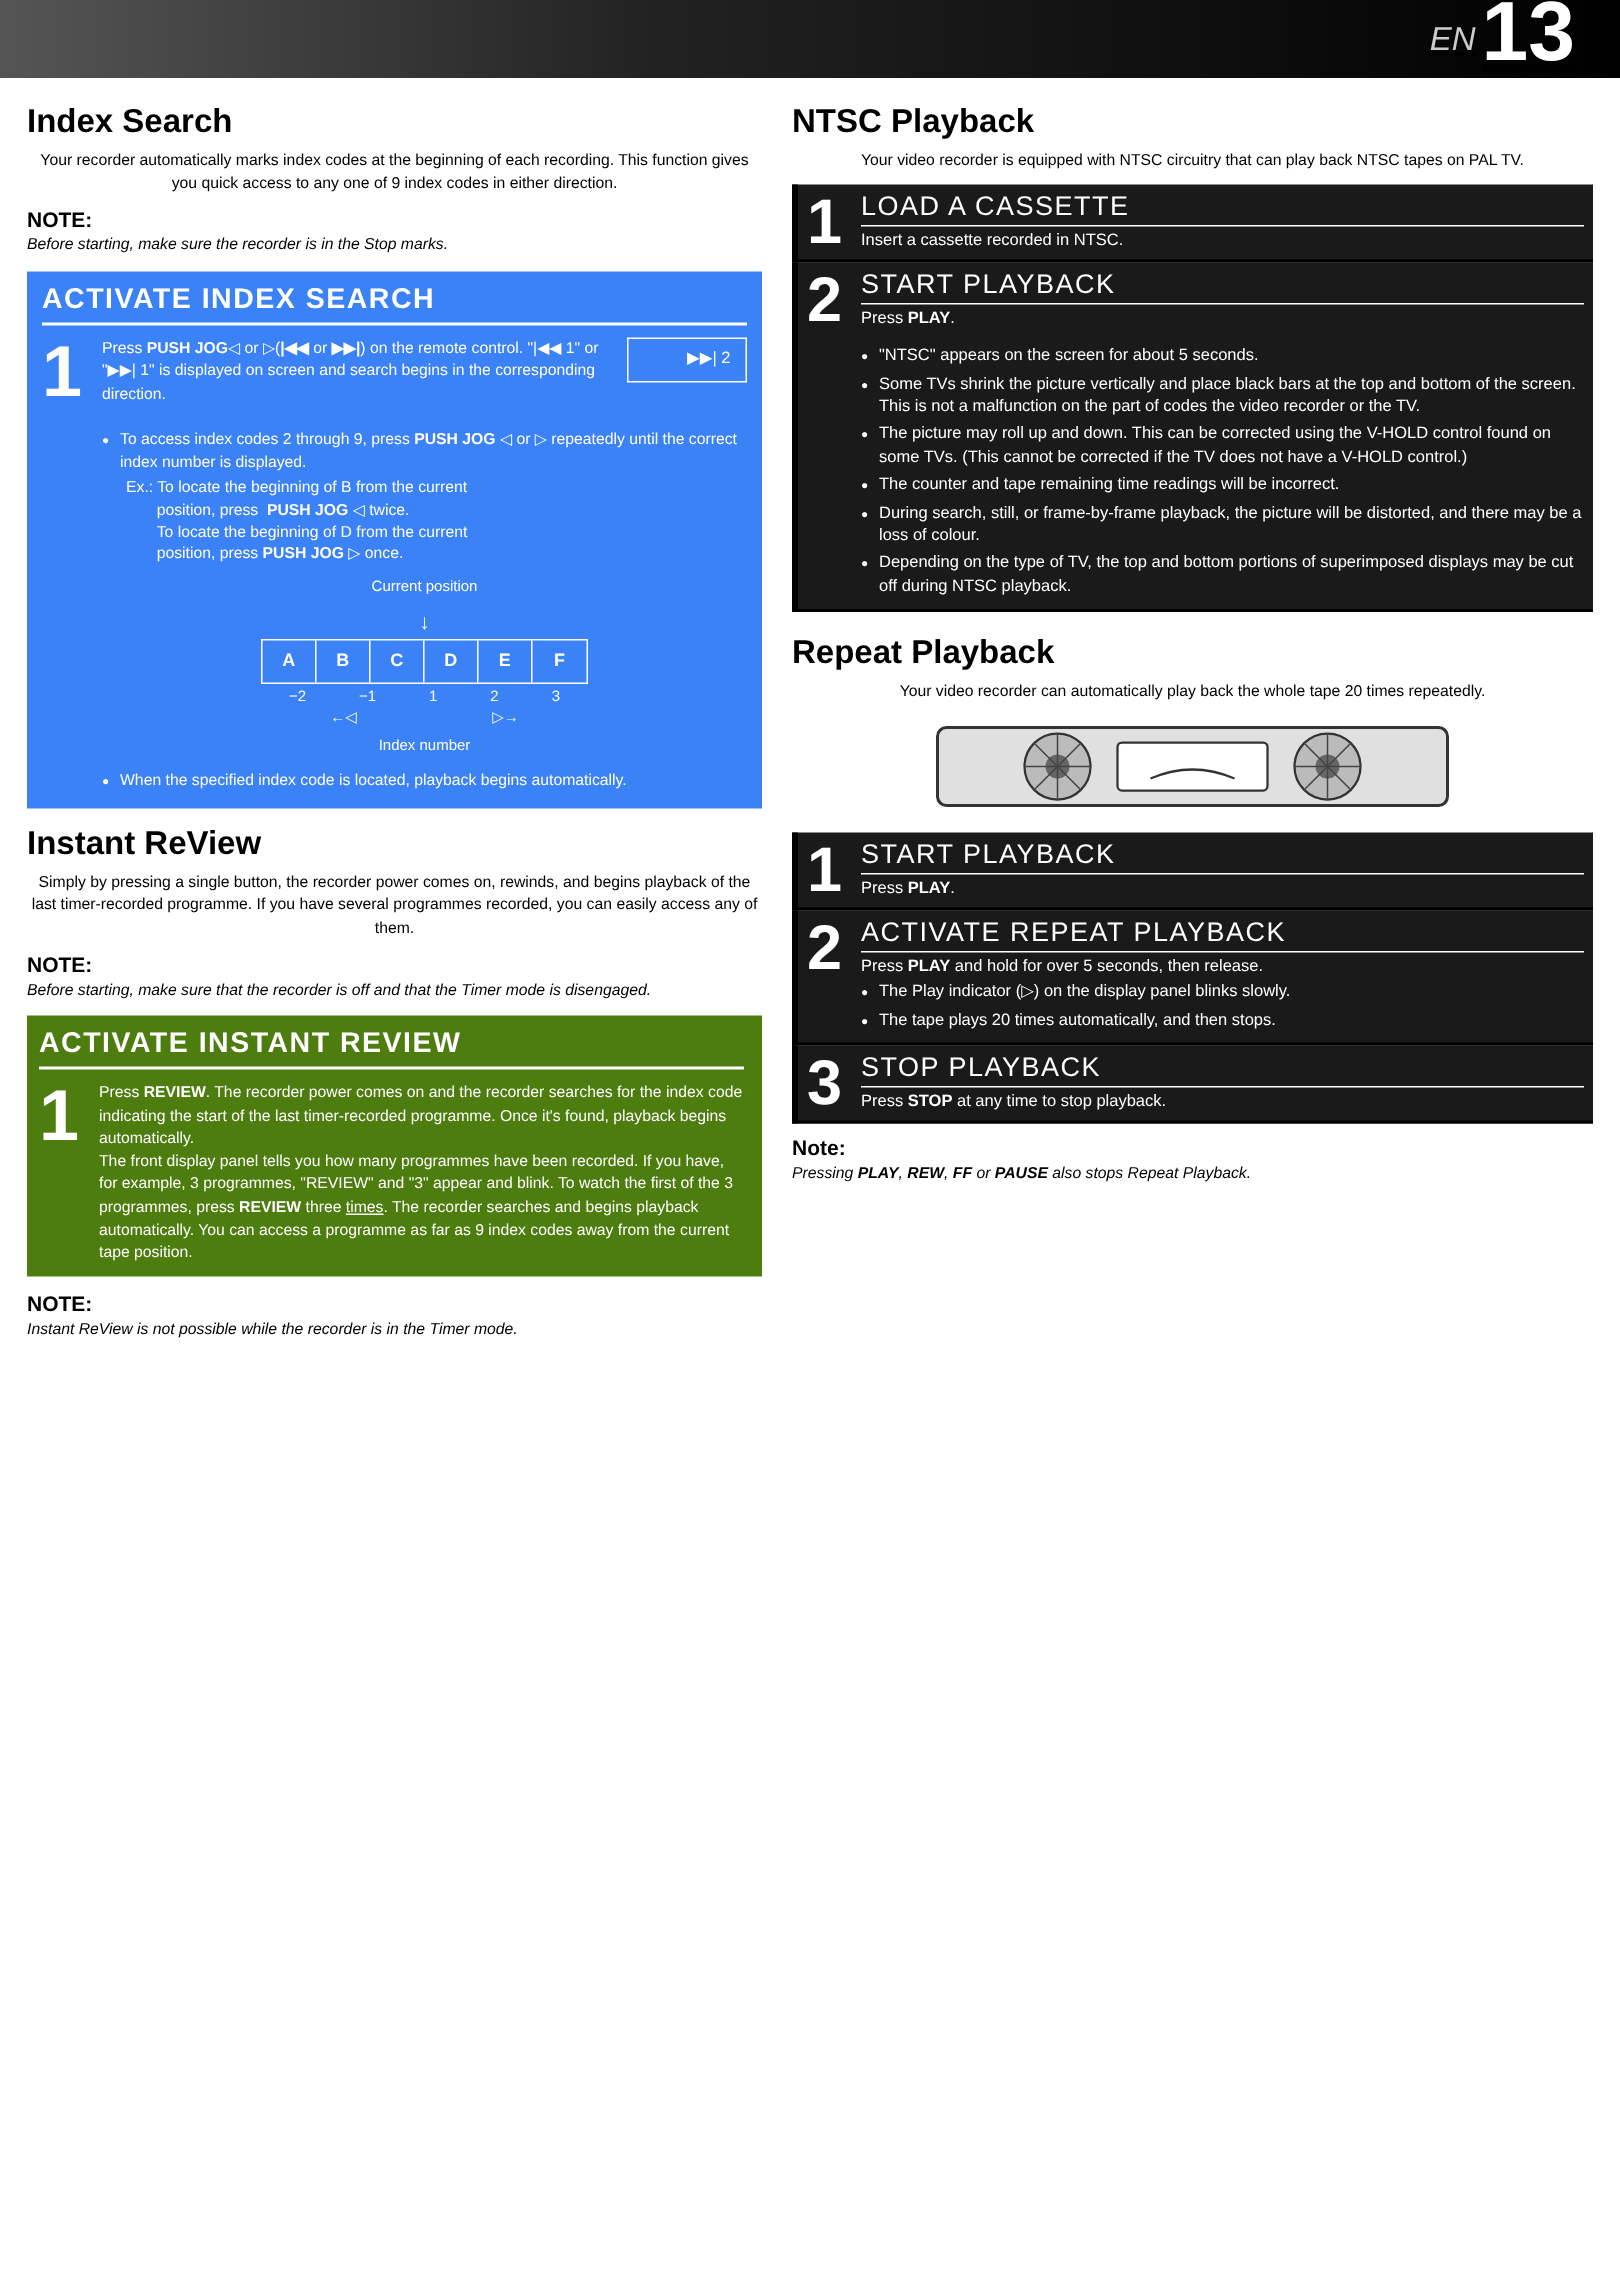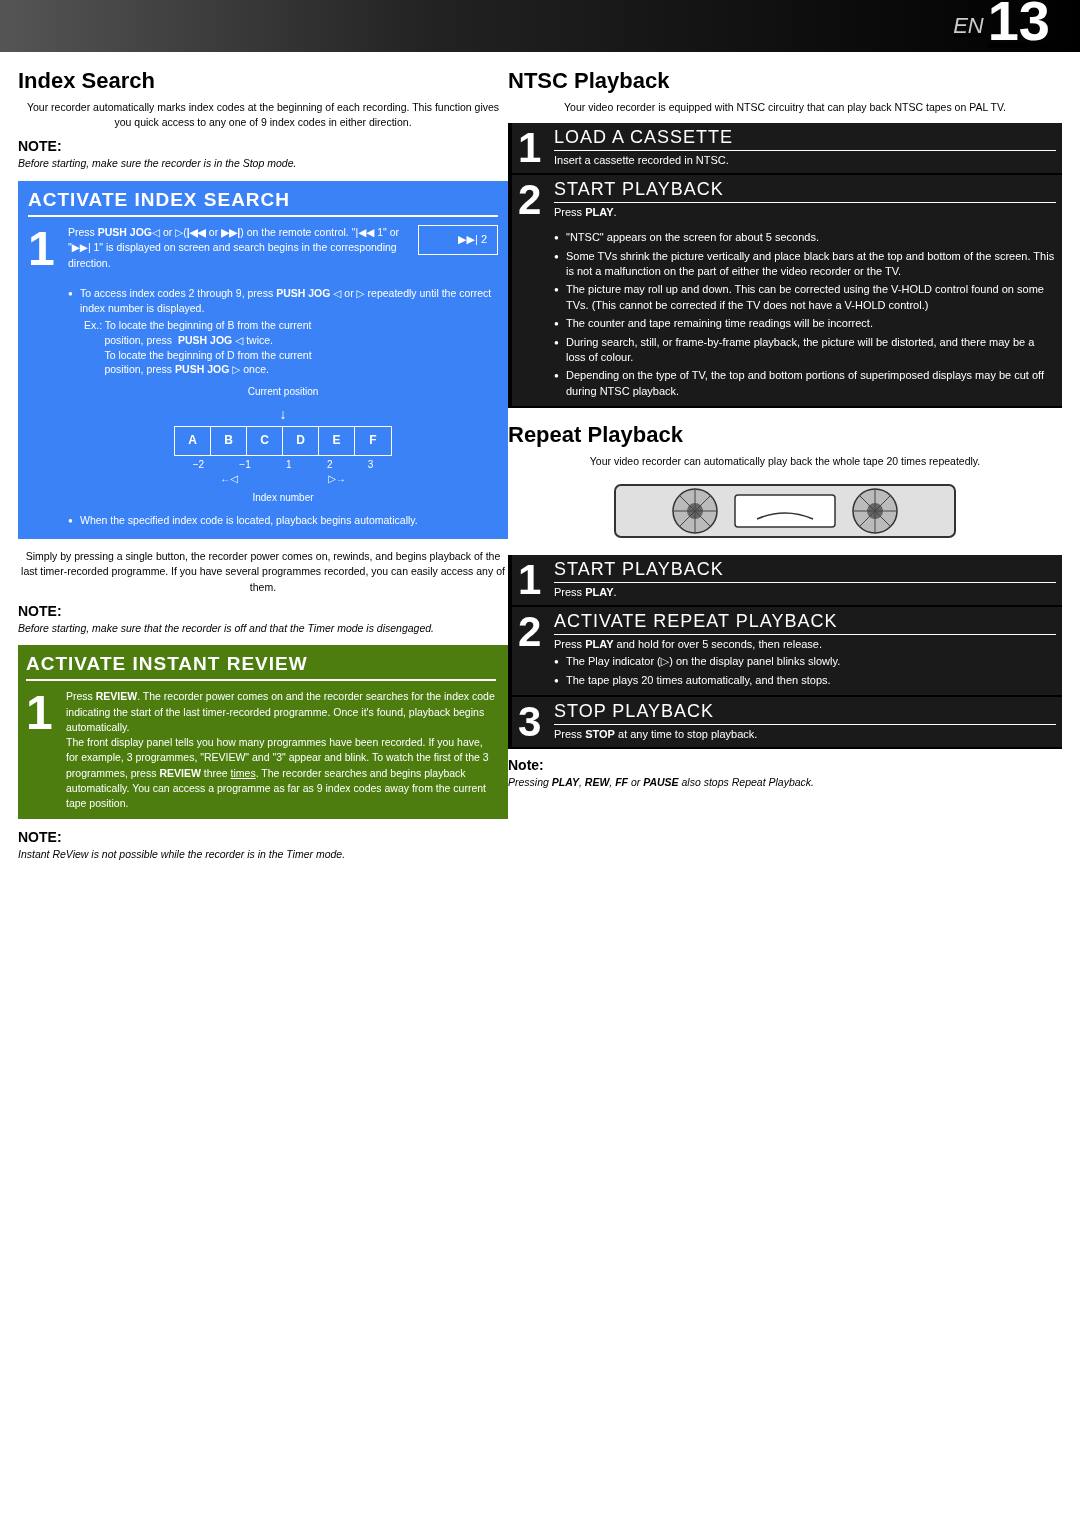--- a/index.html
+++ b/index.html
@@ -36,20 +36,21 @@
       font-size: 56px;
       font-weight: bold;
       line-height: 1;
       margin-top: -10px;
     }
 
     
     .main-content {
       display: flex;
       padding: 16px 18px 16px 18px;
+      gap: 20px;
     }
     .col-left {
       width: 490px;
       flex-shrink: 0;
     }
     .col-right {
       flex: 1;
     }
 
     
@@ -291,21 +292,21 @@
 </div>
 
 <div class="main-content">
 
   <div class="col-left">
 
     <div>
       <div class="section-title">Index Search</div>
       <div class="section-body">Your recorder automatically marks index codes at the beginning of each recording. This function gives you quick access to any one of 9 index codes in either direction.</div>
       <div class="note-label">NOTE:</div>
-      <div class="note-text">Before starting, make sure the recorder is in the Stop mode.</div>
+      <div class="note-text">Before starting, make sure the recorder is in the Stop marks.</div>
 
       <div class="index-box">
         <div class="index-box-title">ACTIVATE INDEX SEARCH</div>
 
         <div class="step-row">
           <div class="step-number">1</div>
           <div class="step-content">
             
             <div class="index-search-top-right">▶▶| 2</div>
             <p>Press <b>PUSH JOG</b>◁ or ▷(<b>|◀◀</b> or <b>▶▶|</b>) on the remote control. "|◀◀ 1" or "▶▶| 1" is displayed on screen and search begins in the corresponding direction.</p>
@@ -348,20 +349,21 @@
 
             <ul class="bullet-list">
               <li>When the specified index code is located, playback begins automatically.</li>
             </ul>
           </div>
         </div>
       </div>
     </div>
 
     <div>
+      <div class="section-title">Instant ReView</div>
       <div class="section-body">Simply by pressing a single button, the recorder power comes on, rewinds, and begins playback of the last timer-recorded programme. If you have several programmes recorded, you can easily access any of them.</div>
       <div class="note-label">NOTE:</div>
       <div class="note-text">Before starting, make sure that the recorder is off and that the Timer mode is disengaged.</div>
 
       <div class="step-box">
         <div class="step-box-title">ACTIVATE INSTANT REVIEW</div>
         <div class="step-row">
           <div class="step-number">1</div>
           <div class="step-content">
             <p>Press <b>REVIEW</b>. The recorder power comes on and the recorder searches for the index code indicating the start of the last timer-recorded programme. Once it's found, playback begins automatically.<br>
@@ -391,21 +393,21 @@
       </div>
 
       <div class="ntsc-step dark-step">
         <div class="ntsc-step-num">2</div>
         <div class="ntsc-step-inner">
           <div class="ntsc-step-heading">START PLAYBACK</div>
           <div>Press <b>PLAY</b>.</div>
           <br>
           <ul class="bullet-list" style="color:#fff;">
             <li>"NTSC" appears on the screen for about 5 seconds.</li>
-            <li>Some TVs shrink the picture vertically and place black bars at the top and bottom of the screen. This is not a malfunction on the part of either the video recorder or the TV.</li>
+            <li>Some TVs shrink the picture vertically and place black bars at the top and bottom of the screen. This is not a malfunction on the part of codes the video recorder or the TV.</li>
             <li>The picture may roll up and down. This can be corrected using the V-HOLD control found on some TVs. (This cannot be corrected if the TV does not have a V-HOLD control.)</li>
             <li>The counter and tape remaining time readings will be incorrect.</li>
             <li>During search, still, or frame-by-frame playback, the picture will be distorted, and there may be a loss of colour.</li>
             <li>Depending on the type of TV, the top and bottom portions of superimposed displays may be cut off during NTSC playback.</li>
           </ul>
         </div>
       </div>
     </div>
 
     <div class="repeat-section">

